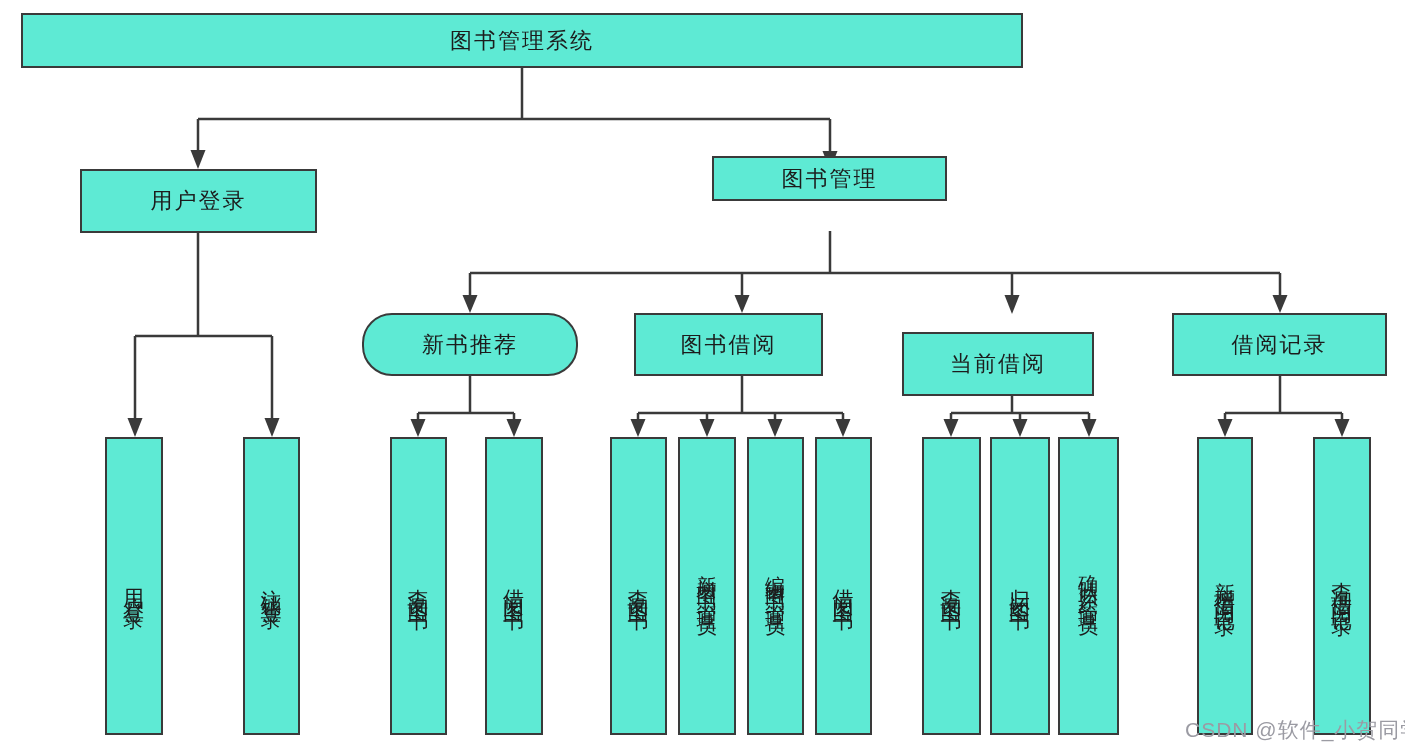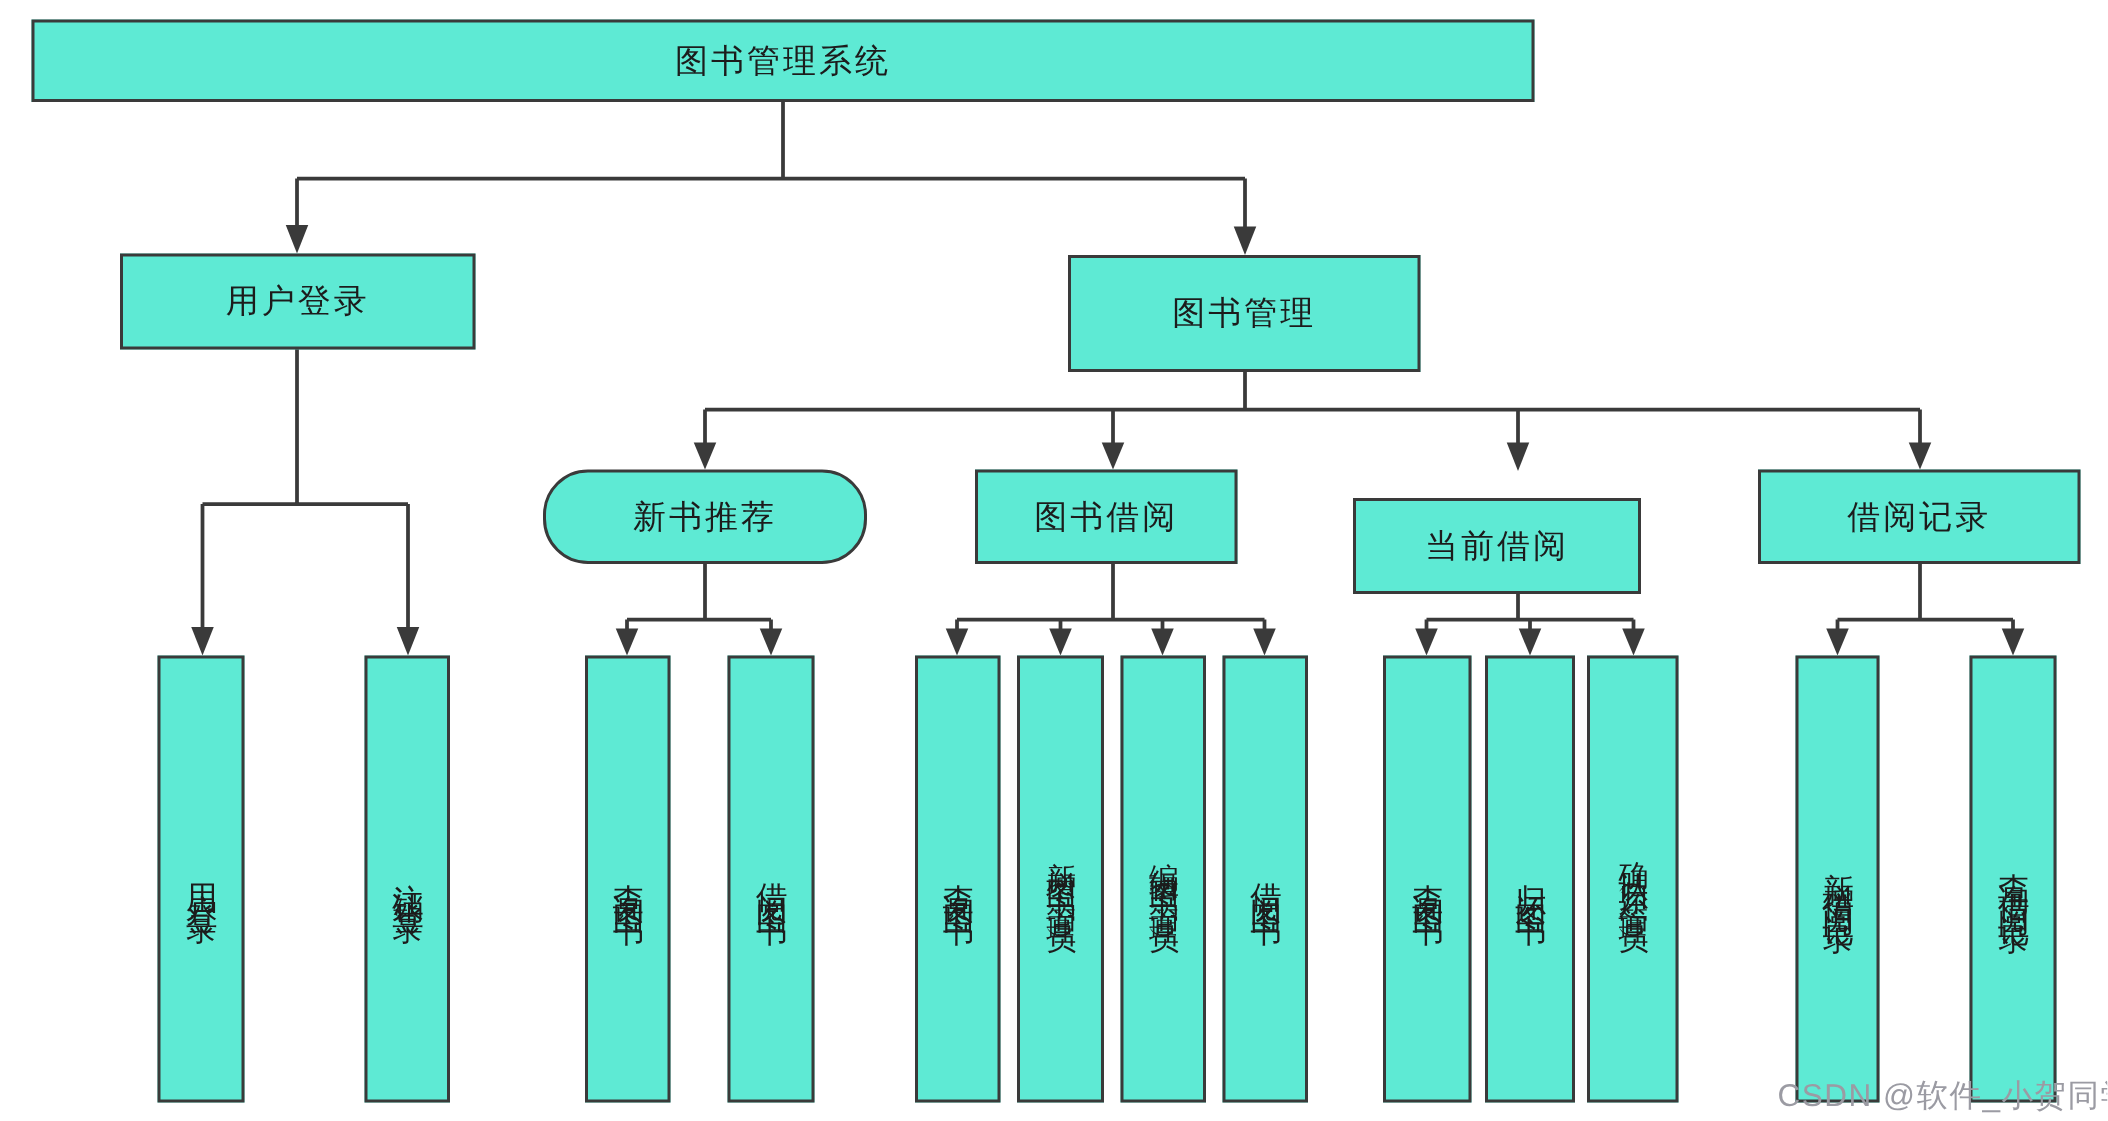--- a/index.html
+++ b/index.html
@@ -27,24 +27,24 @@
     text-orientation:mixed;
     letter-spacing:7px;
     line-height:1;
     padding:6px 0;
   }
   .box.v.long{letter-spacing:6px;font-size:20px;}
   
   .b-root{left:21px;top:13px;width:1002px;height:55px;}
   
   .b-l2-0{left:80px;top:169px;width:237px;height:64px;}
-  .b-l2-1{left:712px;top:170px;width:235px;height:78px;}
+  .b-l2-1{left:712px;top:156px;width:235px;height:45px;}
   
   .b-l3-0{left:362px;top:313px;width:216px;height:63px;border-radius:30px;}
-  .b-l3-1{left:650px;top:313px;width:175px;height:63px;}
+  .b-l3-1{left:634px;top:313px;width:189px;height:63px;}
   .b-l3-2{left:902px;top:332px;width:192px;height:64px;}
   .b-l3-3{left:1172px;top:313px;width:215px;height:63px;}
   
   .lv4{top:437px;height:298px;}
   .b-l4-0{left:105px;width:58px;}
   .b-l4-1{left:243px;width:57px;}
   .b-l4-2{left:390px;width:57px;}
   .b-l4-3{left:485px;width:58px;}
   .b-l4-4{left:610px;width:57px;}
   .b-l4-5{left:678px;width:58px;}

